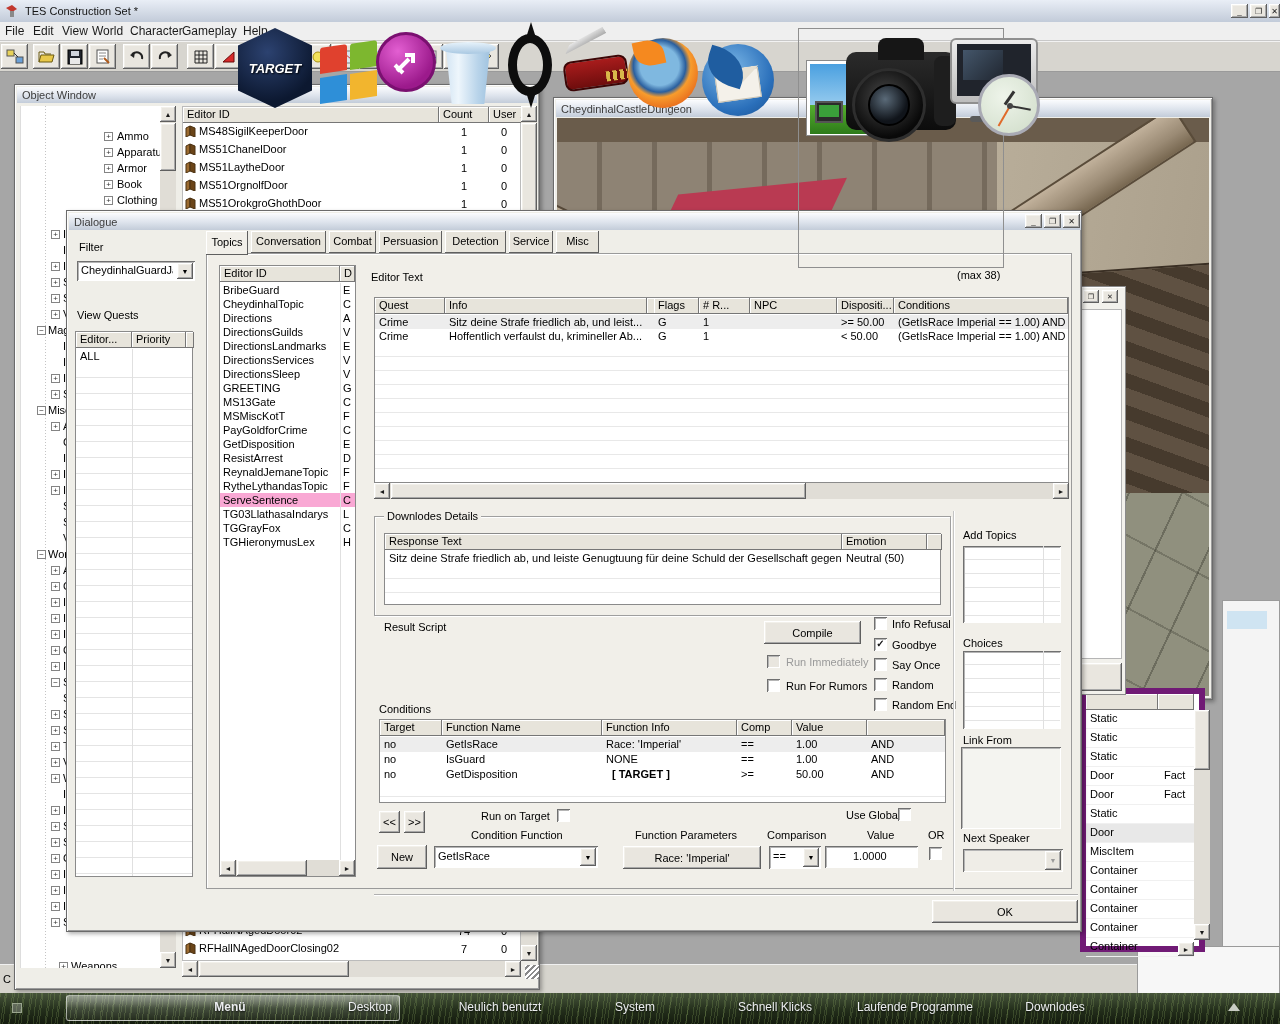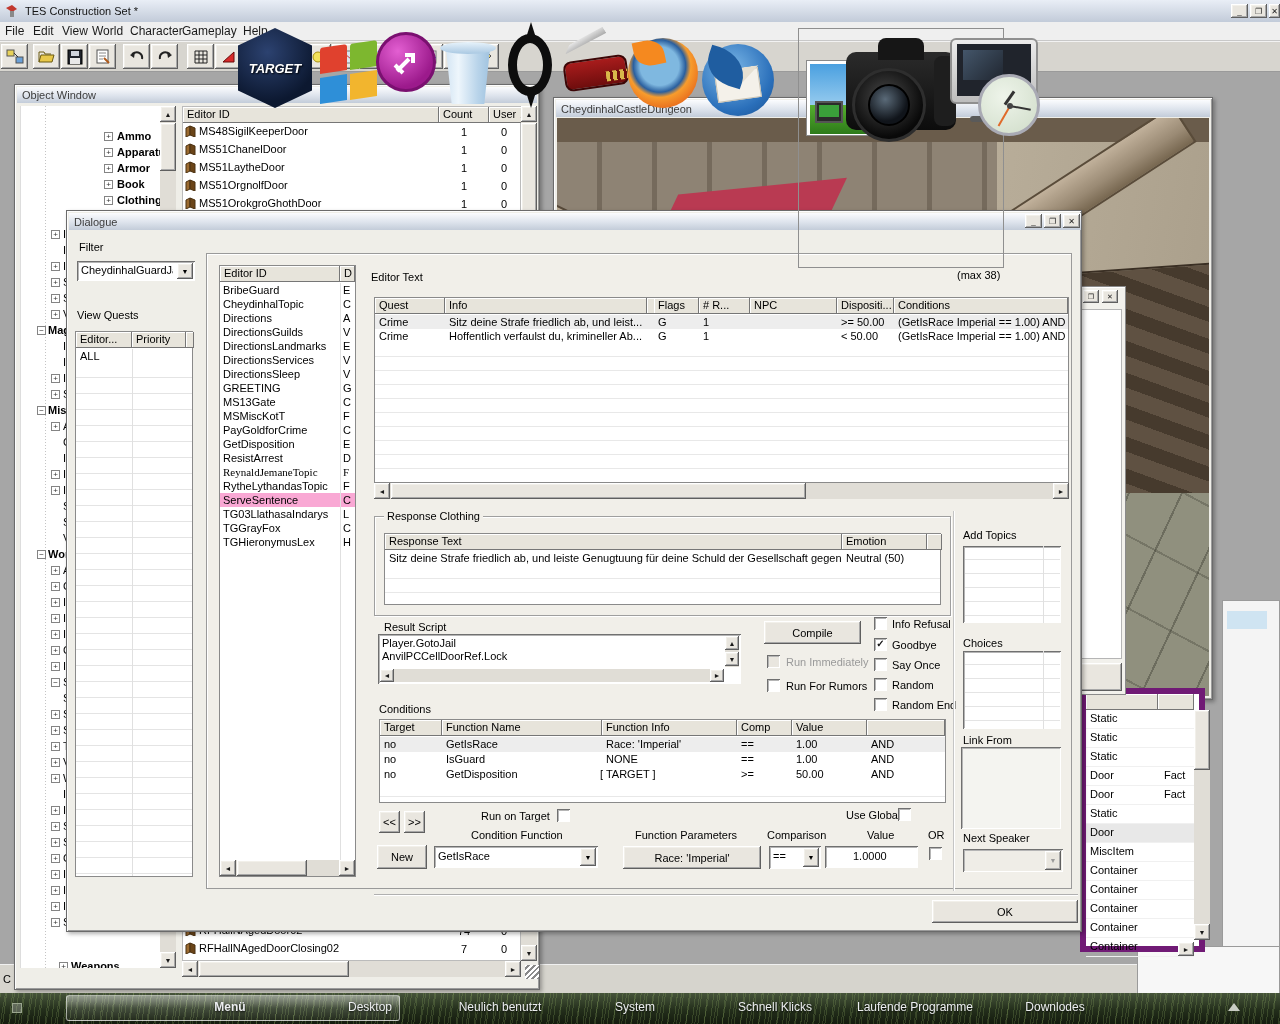--- a/index.html
+++ b/index.html
@@ -24,21 +24,21 @@
 .thumb{background:#e9e6df;box-shadow:inset -1px -1px 0 #5f5f5f,inset 1px 1px 0 #fff,inset -2px -2px 0 #a8a8a8,inset 2px 2px 0 #f2f0ea}
 .cb{width:13px;height:13px;background:#fff;box-shadow:inset 1px 1px 0 #707070,inset -1px -1px 0 #fff,inset 2px 2px 0 #b5b5b5;font-size:10px;line-height:12px;text-align:center;color:#111}
 .cb.checked::after{content:"✓";font-weight:bold}
 .cb.disabled{background:#e9e6df}
 .cblabel{position:absolute;white-space:nowrap}
 .cblabel.disabled{color:#9a9a9a}
 .combo-arrow{position:absolute;right:2px;top:2px;bottom:2px;width:16px;font-size:7px}
 .tab{position:absolute;top:0;height:22px;text-align:center;line-height:20px;background:#e7e4db;box-shadow:inset -1px -1px 0 #5f5f5f,inset 1px 1px 0 #fff}
 .tab.active{background:#f1efe9;height:24px;line-height:22px;font-weight:normal;z-index:2}
 .treelbl{position:absolute;white-space:nowrap;font-size:11px}
-.treelbl.b{font-weight:bold}
+.treelbl.b{font-weight:normal}
 .texp{position:absolute;width:9px;height:9px;background:#fff;border:1px solid #848484;font-size:8px;line-height:7px;text-align:center;color:#333}
 .tbbtn{position:absolute;top:3px;width:27px;height:25px}
 .dock{position:absolute;z-index:60}
 .tasklbl{position:absolute;top:7px;transform:translateX(-50%);color:#eceef0;font-size:12px;text-shadow:0 1px 2px rgba(0,0,0,.8);white-space:nowrap}
 svg{display:block}
 </style>
 </head>
 <body>
 
 <div class="r tbar" id="main-titlebar" style="left:0;top:0;width:1280px;height:22px;background:linear-gradient(180deg,#e9eef6,#c2cbd9)">
@@ -500,20 +500,29 @@
   <span class="lbl" style="left:10px;top:98px">View Quests</span>
   <div class="r" style="left:8px;top:120px;width:118px;height:546px;background:#fff;border:1px solid #8a8a8a">
     <div class="th" style="left:0;top:0;width:56px"><span>Editor...</span></div>
     <div class="th" style="left:56px;top:0;width:54px"><span>Priority</span></div>
     <div class="th" style="left:110px;top:0;width:6px"></div>
     <div class="cell" style="left:0;top:17px;width:56px">ALL</div>
     <div class="r rowlines" style="left:0;top:32px;width:116px;height:512px;background-size:100% 16px"></div>
     <div class="r" style="left:56px;top:17px;width:1px;height:527px;background:#e0e0e0"></div>
   </div>
 
+  <div class="r" id="dlgtabs" style="left:0;top:20px;width:1016px;height:24px">
+      <div class="tab active" style="position: absolute; left: 139px; width: 42px;">Topics</div>
+      <div class="tab" style="position: absolute; left: 184px; width: 75px;">Conversation</div>
+      <div class="tab" style="position: absolute; left: 262px; width: 47px;">Combat</div>
+      <div class="tab" style="position: absolute; left: 312px; width: 63px;">Persuasion</div>
+      <div class="tab" style="position: absolute; left: 378px; width: 61px;">Detection</div>
+      <div class="tab" style="position: absolute; left: 442px; width: 44px;">Service</div>
+      <div class="tab" style="position: absolute; left: 489px; width: 43px;">Misc</div>
+    </div>
   <div class="r" style="left:139px;top:42px;width:866px;height:636px;border:1px solid #9a9a9a;box-shadow:inset 1px 1px 0 #fff;background:#f1efe9"></div>
 
   <div class="r" style="left:152px;top:54px;width:137px;height:612px;background:#fff;border:1px solid #8a8a8a;z-index:3">
     <div class="th" style="left:0;top:0;width:120px"><span>Editor ID</span></div>
     <div class="th" style="left:120px;top:0;width:15px"><span>D</span></div>
     <div class="r" id="topicrows" style="left:0;top:17px;width:135px;height:578px">
         <div style="position: absolute; left: 0px; top: 0px; width: 135px; height: 14px;">
           <div style="position: absolute; left: 0px; top: 0px; width: 120px; height: 14px; padding: 1px 3px; overflow: hidden; white-space: nowrap;">BribeGuard</div>
           <div style="position: absolute; left: 120px; top: 0px; width: 15px; height: 14px; padding: 1px 3px; overflow: hidden;">E</div>
         </div>
@@ -558,21 +567,21 @@
           <div style="position: absolute; left: 120px; top: 0px; width: 15px; height: 14px; padding: 1px 3px; overflow: hidden;">C</div>
         </div>
         <div style="position: absolute; left: 0px; top: 154px; width: 135px; height: 14px;">
           <div style="position: absolute; left: 0px; top: 0px; width: 120px; height: 14px; padding: 1px 3px; overflow: hidden; white-space: nowrap;">GetDisposition</div>
           <div style="position: absolute; left: 120px; top: 0px; width: 15px; height: 14px; padding: 1px 3px; overflow: hidden;">E</div>
         </div>
         <div style="position: absolute; left: 0px; top: 168px; width: 135px; height: 14px;">
           <div style="position: absolute; left: 0px; top: 0px; width: 120px; height: 14px; padding: 1px 3px; overflow: hidden; white-space: nowrap;">ResistArrest</div>
           <div style="position: absolute; left: 120px; top: 0px; width: 15px; height: 14px; padding: 1px 3px; overflow: hidden;">D</div>
         </div>
-        <div style="position: absolute; left: 0px; top: 182px; width: 135px; height: 14px; font-family: Liberation Serif, serif;">
+        <div style="position: absolute; left: 0px; top: 182px; width: 135px; height: 14px;">
           <div style="position: absolute; left: 0px; top: 0px; width: 120px; height: 14px; padding: 1px 3px; overflow: hidden; white-space: nowrap;">ReynaldJemaneTopic</div>
           <div style="position: absolute; left: 120px; top: 0px; width: 15px; height: 14px; padding: 1px 3px; overflow: hidden;">F</div>
         </div>
         <div style="position: absolute; left: 0px; top: 196px; width: 135px; height: 14px;">
           <div style="position: absolute; left: 0px; top: 0px; width: 120px; height: 14px; padding: 1px 3px; overflow: hidden; white-space: nowrap;">RytheLythandasTopic</div>
           <div style="position: absolute; left: 120px; top: 0px; width: 15px; height: 14px; padding: 1px 3px; overflow: hidden;">F</div>
         </div>
         <div style="position: absolute; left: 0px; top: 210px; width: 135px; height: 14px; background: #f9a8d4;">
           <div style="position: absolute; left: 0px; top: 0px; width: 120px; height: 14px; padding: 1px 3px; overflow: hidden; white-space: nowrap;">ServeSentence</div>
           <div style="position: absolute; left: 120px; top: 0px; width: 15px; height: 14px; padding: 1px 3px; overflow: hidden;">C</div>
@@ -632,46 +641,34 @@
       </div>
       <div style="position: absolute; inset: 45px 0px 0px; background: repeating-linear-gradient(transparent 0px, transparent 13px, rgb(232, 232, 232) 13px, rgb(232, 232, 232) 14px);"></div>
     </div>
   <div class="r sb" style="left:307px;top:272px;width:695px;height:16px">
     <div class="r out btn sba" style="left:0;top:0;width:16px;height:16px">◄</div>
     <div class="r thumb" style="left:17px;top:0;width:415px;height:16px"></div>
     <div class="r out btn sba" style="left:679px;top:0;width:16px;height:16px">►</div>
   </div>
 
   <div class="r grp" style="left:307px;top:305px;width:577px;height:100px"></div>
-  <span class="lbl" style="left:317px;top:299px;background:#f1efe9;padding:0 3px">Response Clothing</span>
+  <span class="lbl" style="left:317px;top:299px;background:#f1efe9;padding:0 3px">Downlodes Details</span>
   <div class="r" id="resptable" style="left:317px;top:322px;width:557px;height:72px;background:#fff;border:1px solid #8a8a8a">
       <div style="position: absolute; left: 0px; top: 0px; width: 457px; height: 16px; background: rgb(231, 228, 219); box-shadow: rgb(118, 118, 118) -1px -1px 0px inset, rgb(255, 255, 255) 1px 1px 0px inset; padding: 1px 4px; overflow: hidden; white-space: nowrap; font-size: 11px;">Response Text</div>
       <div style="position: absolute; left: 457px; top: 0px; width: 85px; height: 16px; background: rgb(231, 228, 219); box-shadow: rgb(118, 118, 118) -1px -1px 0px inset, rgb(255, 255, 255) 1px 1px 0px inset; padding: 1px 4px; overflow: hidden; white-space: nowrap; font-size: 11px;">Emotion</div>
       <div style="position: absolute; left: 542px; top: 0px; width: 15px; height: 16px; background: rgb(231, 228, 219); box-shadow: rgb(118, 118, 118) -1px -1px 0px inset, rgb(255, 255, 255) 1px 1px 0px inset; padding: 1px 4px; overflow: hidden; white-space: nowrap; font-size: 11px;"></div>
       <div style="position: absolute; left: 0px; top: 17px; width: 100%; height: 14px;">
         <div style="position: absolute; left: 0px; top: 0px; width: 457px; height: 14px; padding: 1px 4px; overflow: hidden; white-space: nowrap; font-size: 11px;">Sitz deine Strafe friedlich ab, und leiste Genugtuung für deine Schuld der Gesellschaft gegenüber.</div>
         <div style="position: absolute; left: 457px; top: 0px; width: 85px; height: 14px; padding: 1px 4px; overflow: hidden; white-space: nowrap; font-size: 11px;">Neutral (50)</div>
         <div style="position: absolute; left: 542px; top: 0px; width: 15px; height: 14px; padding: 1px 4px; overflow: hidden; white-space: nowrap; font-size: 11px;"></div>
       </div>
       <div style="position: absolute; inset: 31px 0px 0px; background: repeating-linear-gradient(transparent 0px, transparent 13px, rgb(232, 232, 232) 13px, rgb(232, 232, 232) 14px);"></div>
     </div>
 
   <span class="lbl" style="left:317px;top:410px">Result Script</span>
-  <div class="r in" style="left:311px;top:423px;width:363px;height:50px">
-    <div class="lbl" style="left:4px;top:3px">Player.GotoJail</div>
-    <div class="lbl" style="left:4px;top:16px">AnvilPCCellDoorRef.Lock</div>
-    <div class="r sb" style="right:2px;top:2px;width:14px;height:31px">
-      <div class="r out btn sba" style="left:0;top:0;width:14px;height:14px">▲</div>
-      <div class="r out btn sba" style="left:0;top:16px;width:14px;height:14px">▼</div>
-    </div>
-    <div class="r sb" style="left:2px;bottom:2px;width:344px;height:13px">
-      <div class="r out btn sba" style="left:0;top:0;width:14px;height:13px">◄</div>
-      <div class="r out btn sba" style="left:330px;top:0;width:14px;height:13px">►</div>
-    </div>
-  </div>
 
   <div class="r out btn" style="left:697px;top:410px;width:97px;height:23px">
       <span>Compile</span>
     </div>
 
   <div class="r cb disabled" style="left:700px;top:444px"></div>
   <span class="cblabel disabled" style="left:719px;top:445px">Run Immediately</span>
   <div class="r cb" style="left:700px;top:468px"></div>
   <span class="cblabel" style="left:719px;top:469px">Run For Rumors</span>
 
@@ -706,21 +703,21 @@
         <div style="position: absolute; left: 0px; top: 0px; width: 62px; height: 15px; padding: 1px 4px; overflow: hidden; white-space: nowrap; font-size: 11px;">no</div>
         <div style="position: absolute; left: 62px; top: 0px; width: 160px; height: 15px; padding: 1px 4px; overflow: hidden; white-space: nowrap; font-size: 11px;">IsGuard</div>
         <div style="position: absolute; left: 222px; top: 0px; width: 135px; height: 15px; padding: 1px 4px; overflow: hidden; white-space: nowrap; font-size: 11px;">NONE</div>
         <div style="position: absolute; left: 357px; top: 0px; width: 55px; height: 15px; padding: 1px 4px; overflow: hidden; white-space: nowrap; font-size: 11px;">==</div>
         <div style="position: absolute; left: 412px; top: 0px; width: 75px; height: 15px; padding: 1px 4px; overflow: hidden; white-space: nowrap; font-size: 11px;">1.00</div>
         <div style="position: absolute; left: 487px; top: 0px; width: 78px; height: 15px; padding: 1px 4px; overflow: hidden; white-space: nowrap; font-size: 11px;">AND</div>
       </div>
       <div style="position: absolute; left: 0px; top: 47px; width: 100%; height: 15px;">
         <div style="position: absolute; left: 0px; top: 0px; width: 62px; height: 15px; padding: 1px 4px; overflow: hidden; white-space: nowrap; font-size: 11px;">no</div>
         <div style="position: absolute; left: 62px; top: 0px; width: 160px; height: 15px; padding: 1px 4px; overflow: hidden; white-space: nowrap; font-size: 11px;">GetDisposition</div>
-        <div style="position: absolute; left: 216px; top: 0px; width: 135px; height: 15px; padding: 1px 4px; overflow: hidden; white-space: nowrap; font-size: 11px;">[ TARGET ]</div>
+        <div style="position: absolute; left: 228px; top: 0px; width: 135px; height: 15px; padding: 1px 4px; overflow: hidden; white-space: nowrap; font-size: 11px; font-weight: bold;">[ TARGET ]</div>
         <div style="position: absolute; left: 357px; top: 0px; width: 55px; height: 15px; padding: 1px 4px; overflow: hidden; white-space: nowrap; font-size: 11px;">&gt;=</div>
         <div style="position: absolute; left: 412px; top: 0px; width: 75px; height: 15px; padding: 1px 4px; overflow: hidden; white-space: nowrap; font-size: 11px;">50.00</div>
         <div style="position: absolute; left: 487px; top: 0px; width: 78px; height: 15px; padding: 1px 4px; overflow: hidden; white-space: nowrap; font-size: 11px;">AND</div>
       </div>
       <div style="position: absolute; inset: 62px 0px 0px; background: repeating-linear-gradient(transparent 0px, transparent 14px, rgb(232, 232, 232) 14px, rgb(232, 232, 232) 15px);"></div>
     </div>
 
   <div class="r out btn" style="left:312px;top:600px;width:21px;height:22px">
       <span>&lt;&lt;</span>
     </div>

